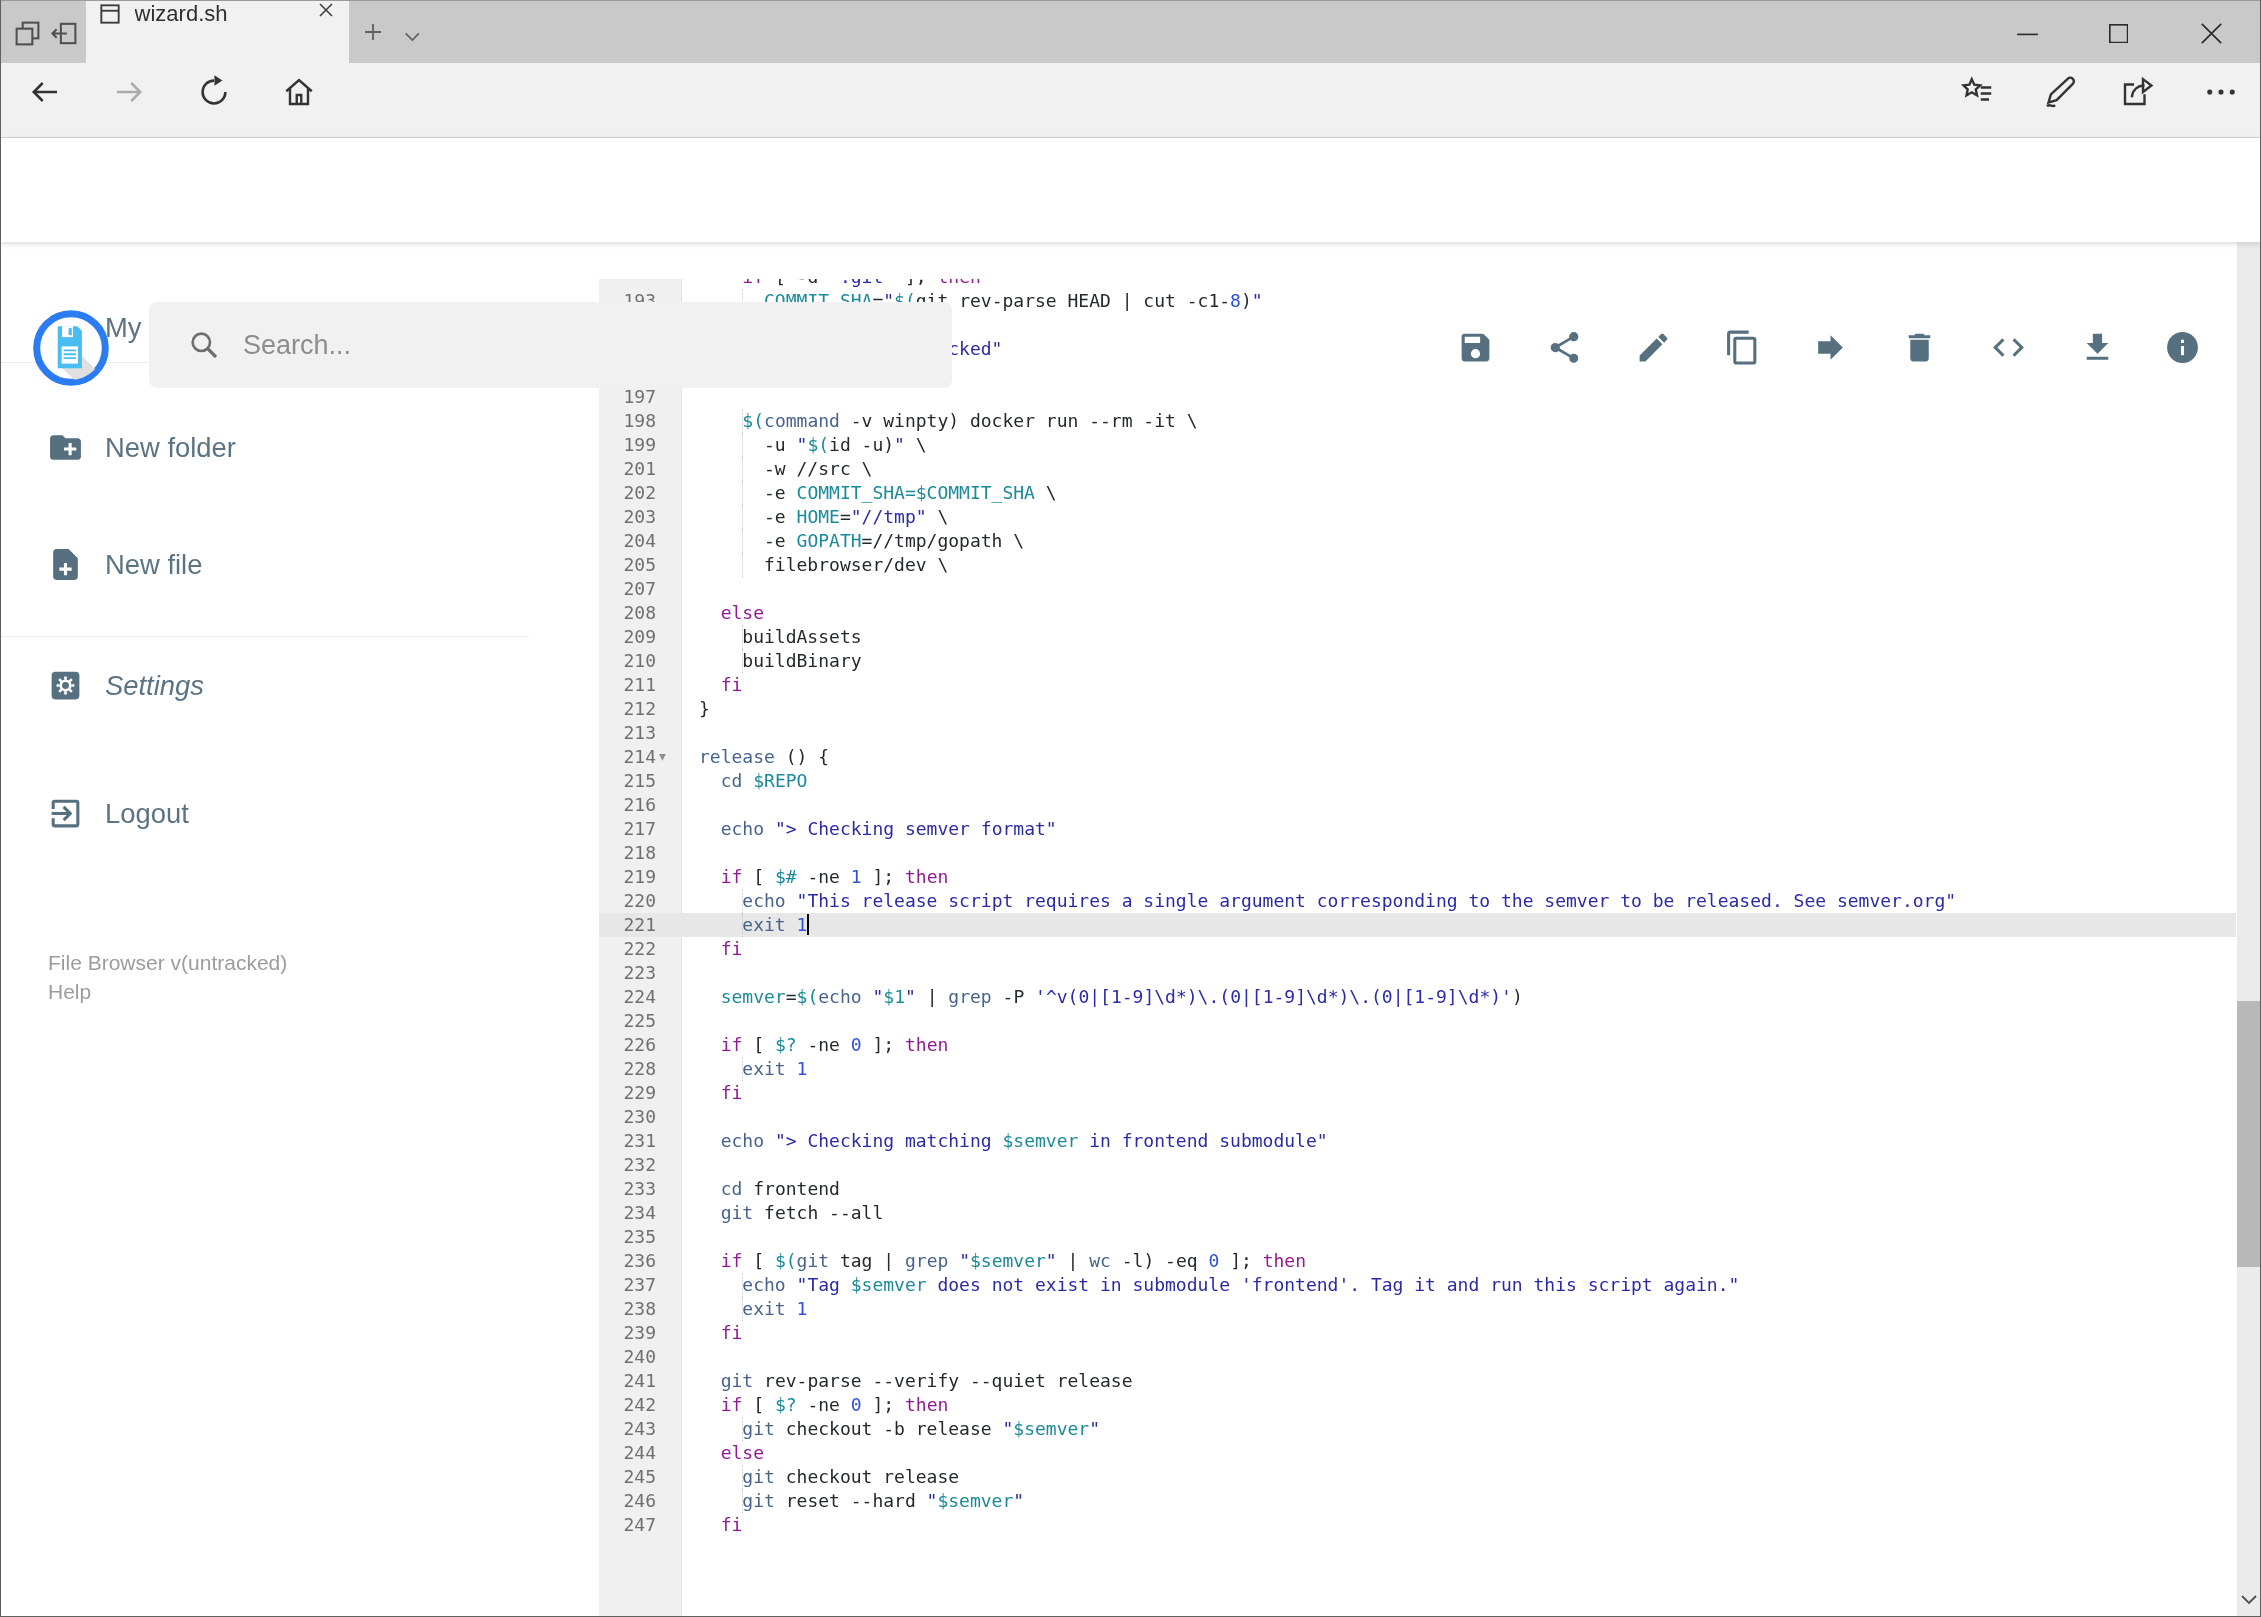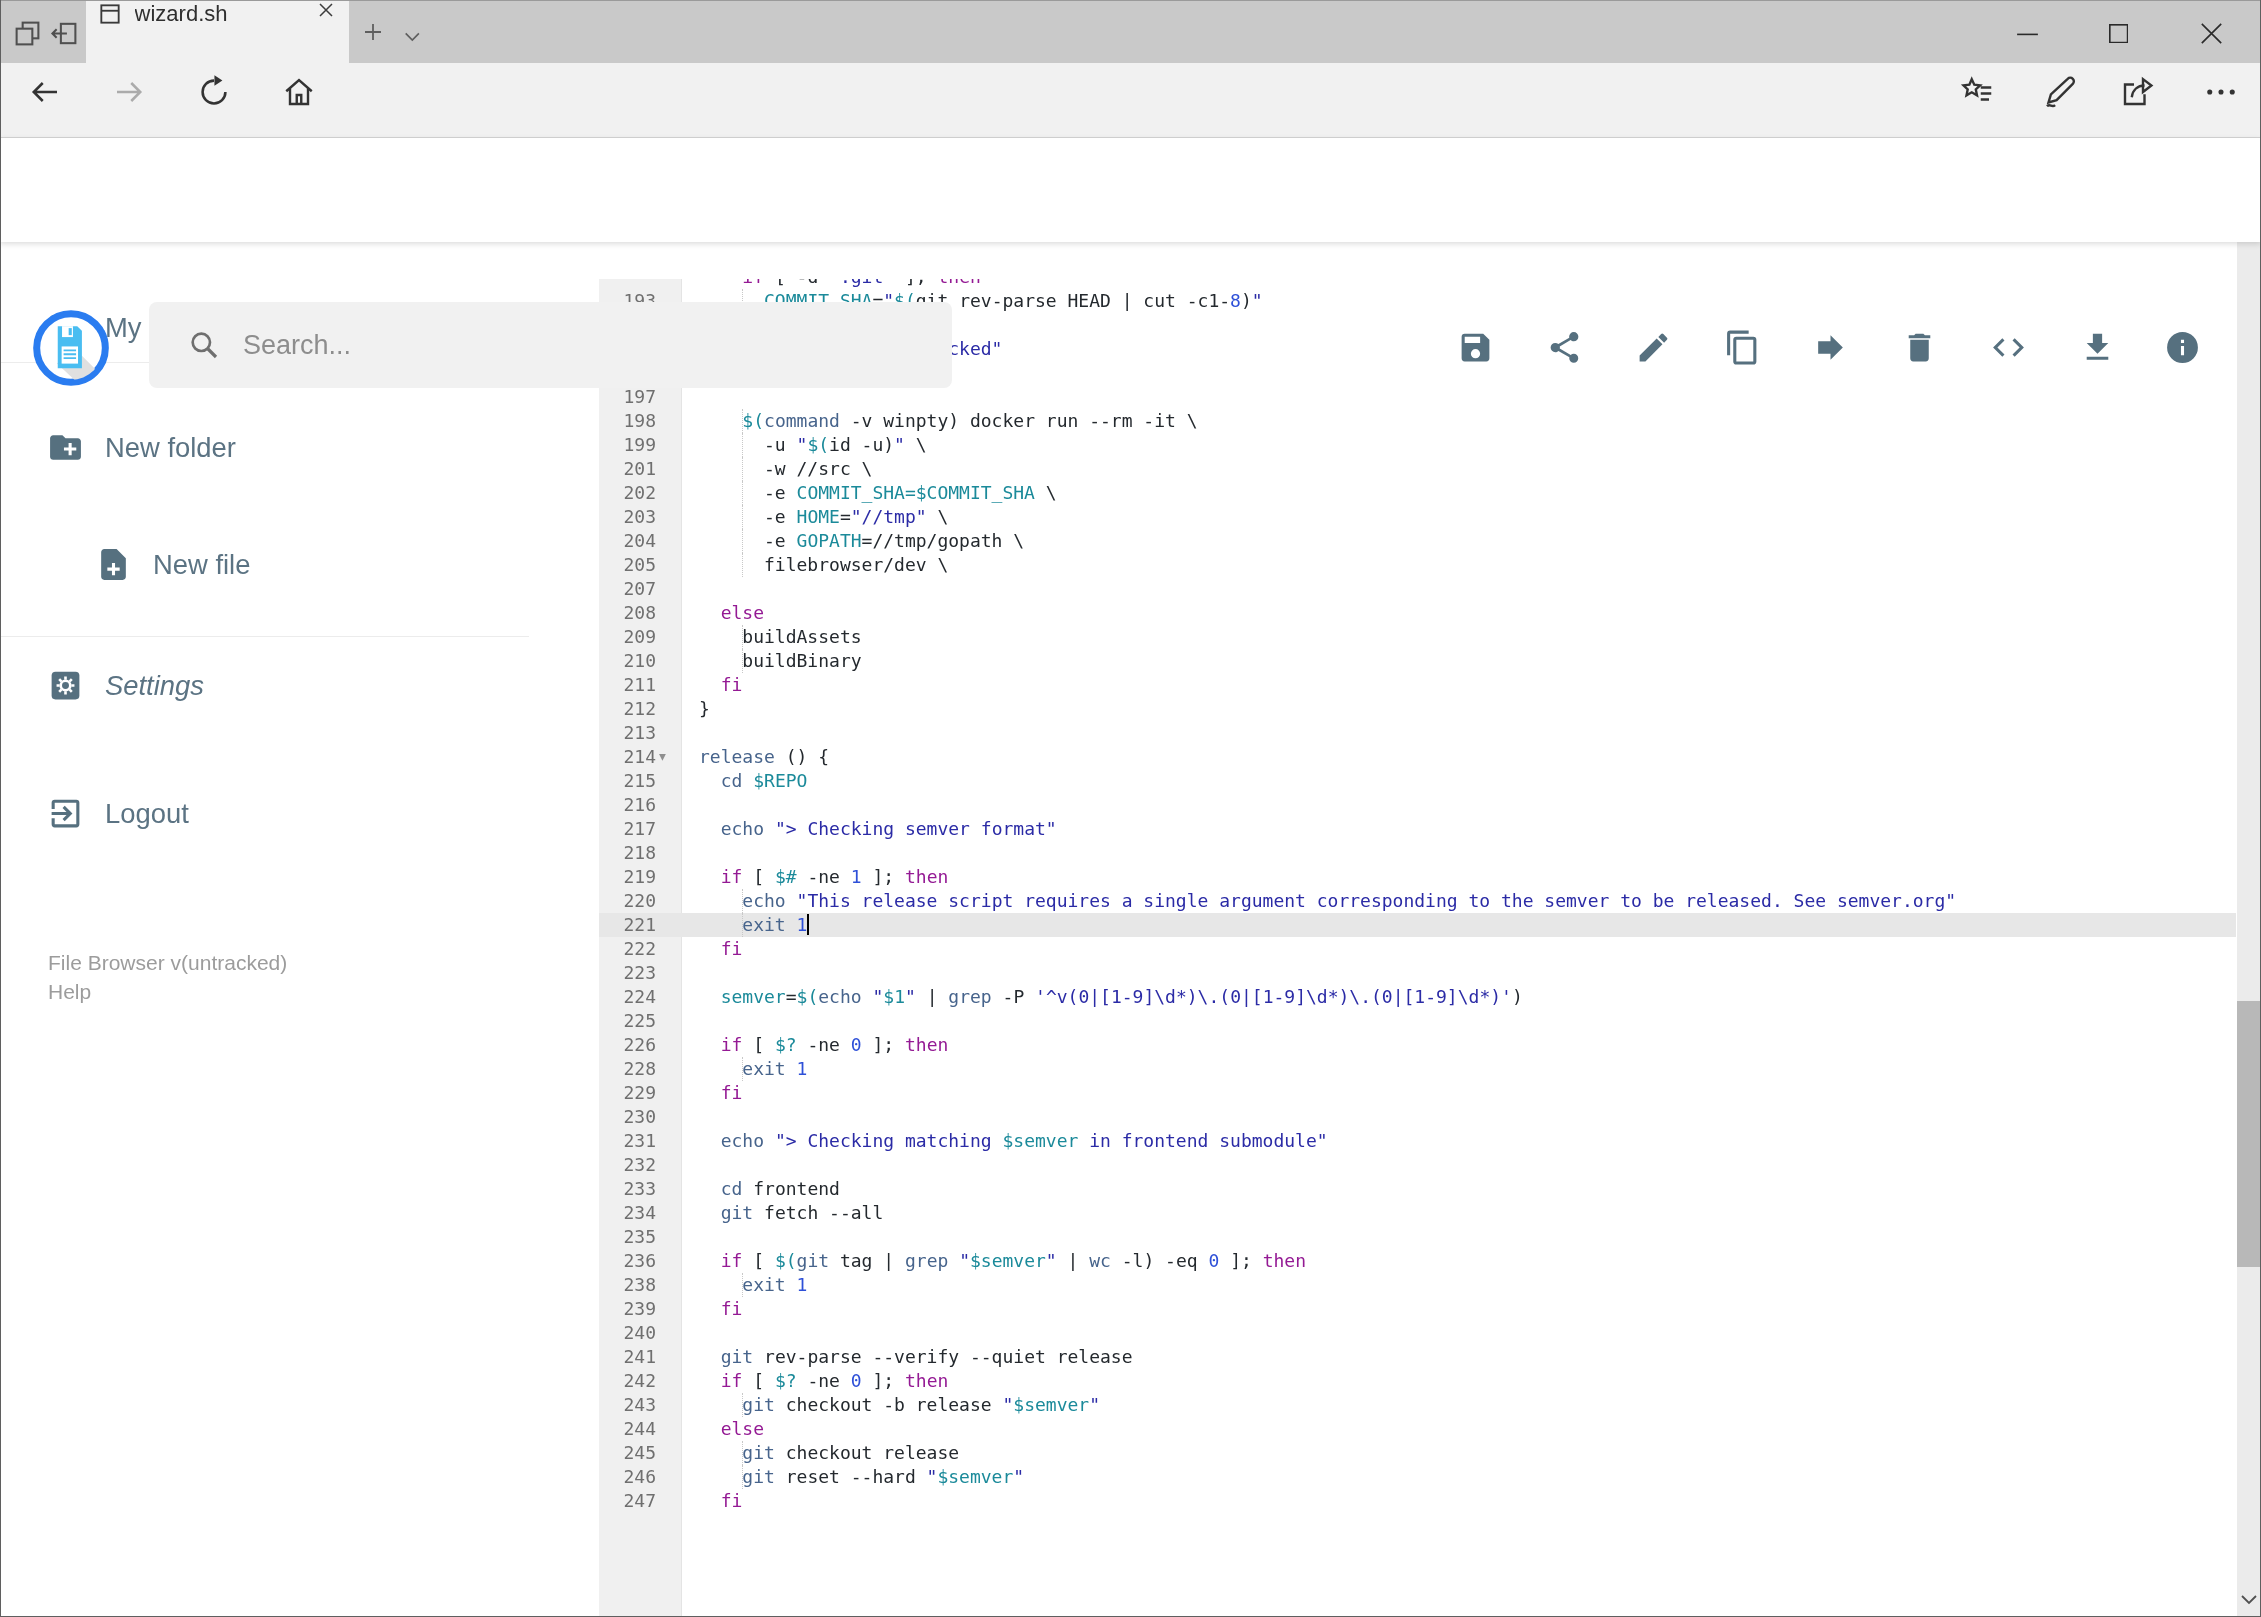--- a/index.html
+++ b/index.html
@@ -257,21 +257,21 @@
       </svg>
     <span class="lbl">My files</span>
   </div>
   <div class="sb-divider" style="top:362px;"></div>
   <div class="sb-item" style="top:413px;">
     <svg class="ic" viewBox="0 0 24 24">
         <path fill="#56707f" d="M20 6h-8l-2-2H4c-1.1 0-2 .9-2 2v12c0 1.1.9 2 2 2h16c1.1 0 2-.9 2-2V8c0-1.1-.9-2-2-2zm-1 8h-3v3h-2v-3h-3v-2h3V9h2v3h3v2z"></path>
       </svg>
     <span class="lbl">New folder</span>
   </div>
-  <div class="sb-item" style="top:530px;padding-left:48px;">
+  <div class="sb-item" style="top:530px;">
     <svg class="ic" viewBox="0 0 24 24">
         <path fill="#56707f" d="M14 2H6c-1.1 0-2 .9-2 2v16c0 1.1.9 2 2 2h12c1.1 0 2-.9 2-2V8l-6-6zm2 14h-3v3h-2v-3H8v-2h3v-3h2v3h3v2z"></path>
       </svg>
     <span class="lbl">New file</span>
   </div>
   <div class="sb-divider" style="top:636px;"></div>
   <div class="sb-item" style="top:651px;font-style:italic;">
     <svg class="ic" viewBox="0 0 24 24">
       <rect x="3" y="3" width="18" height="18" rx="2.5" fill="#56707f"></rect>
       <g stroke="#fff" stroke-width="1.7" fill="none">
@@ -470,20 +470,25 @@
       <span class="lnum">234</span>
       <span class="codetext"><span class="tk-p">  </span><span class="tk-c">git</span><span class="tk-p"> fetch --all</span></span>
     </div>
     <div class="crow">
       <span class="lnum">235</span>
       <span class="codetext"></span>
     </div>
     <div class="crow">
       <span class="lnum">236</span>
       <span class="codetext"><span class="tk-p">  </span><span class="tk-k">if</span><span class="tk-p"> [ </span><span class="tk-v">$(</span><span class="tk-c">git</span><span class="tk-p"> tag | </span><span class="tk-c">grep</span><span class="tk-p"> </span><span class="tk-s">"</span><span class="tk-v">$semver</span><span class="tk-s">"</span><span class="tk-p"> | </span><span class="tk-c">wc</span><span class="tk-p"> -l) -eq </span><span class="tk-n">0</span><span class="tk-p"> ]; </span><span class="tk-k">then</span></span>
+    </div>
+    <div class="crow">
+      <span class="lnum">237</span>
+      <span class="codetext"><span class="tk-p">    </span><span class="tk-c">echo</span><span class="tk-p"> </span><span class="tk-s">"Tag </span><span class="tk-v">$semver</span><span class="tk-s"> does not exist in submodule 'frontend'. Tag it and run this script again."</span></span>
+      <span class="guide" style="left: 143px;"></span>
     </div>
     <div class="crow">
       <span class="lnum">238</span>
       <span class="codetext"><span class="tk-p">    </span><span class="tk-c">exit</span><span class="tk-p"> </span><span class="tk-n">1</span></span>
       <span class="guide" style="left: 143px;"></span>
     </div>
     <div class="crow">
       <span class="lnum">239</span>
       <span class="codetext"><span class="tk-p">  </span><span class="tk-k">fi</span></span>
     </div>

